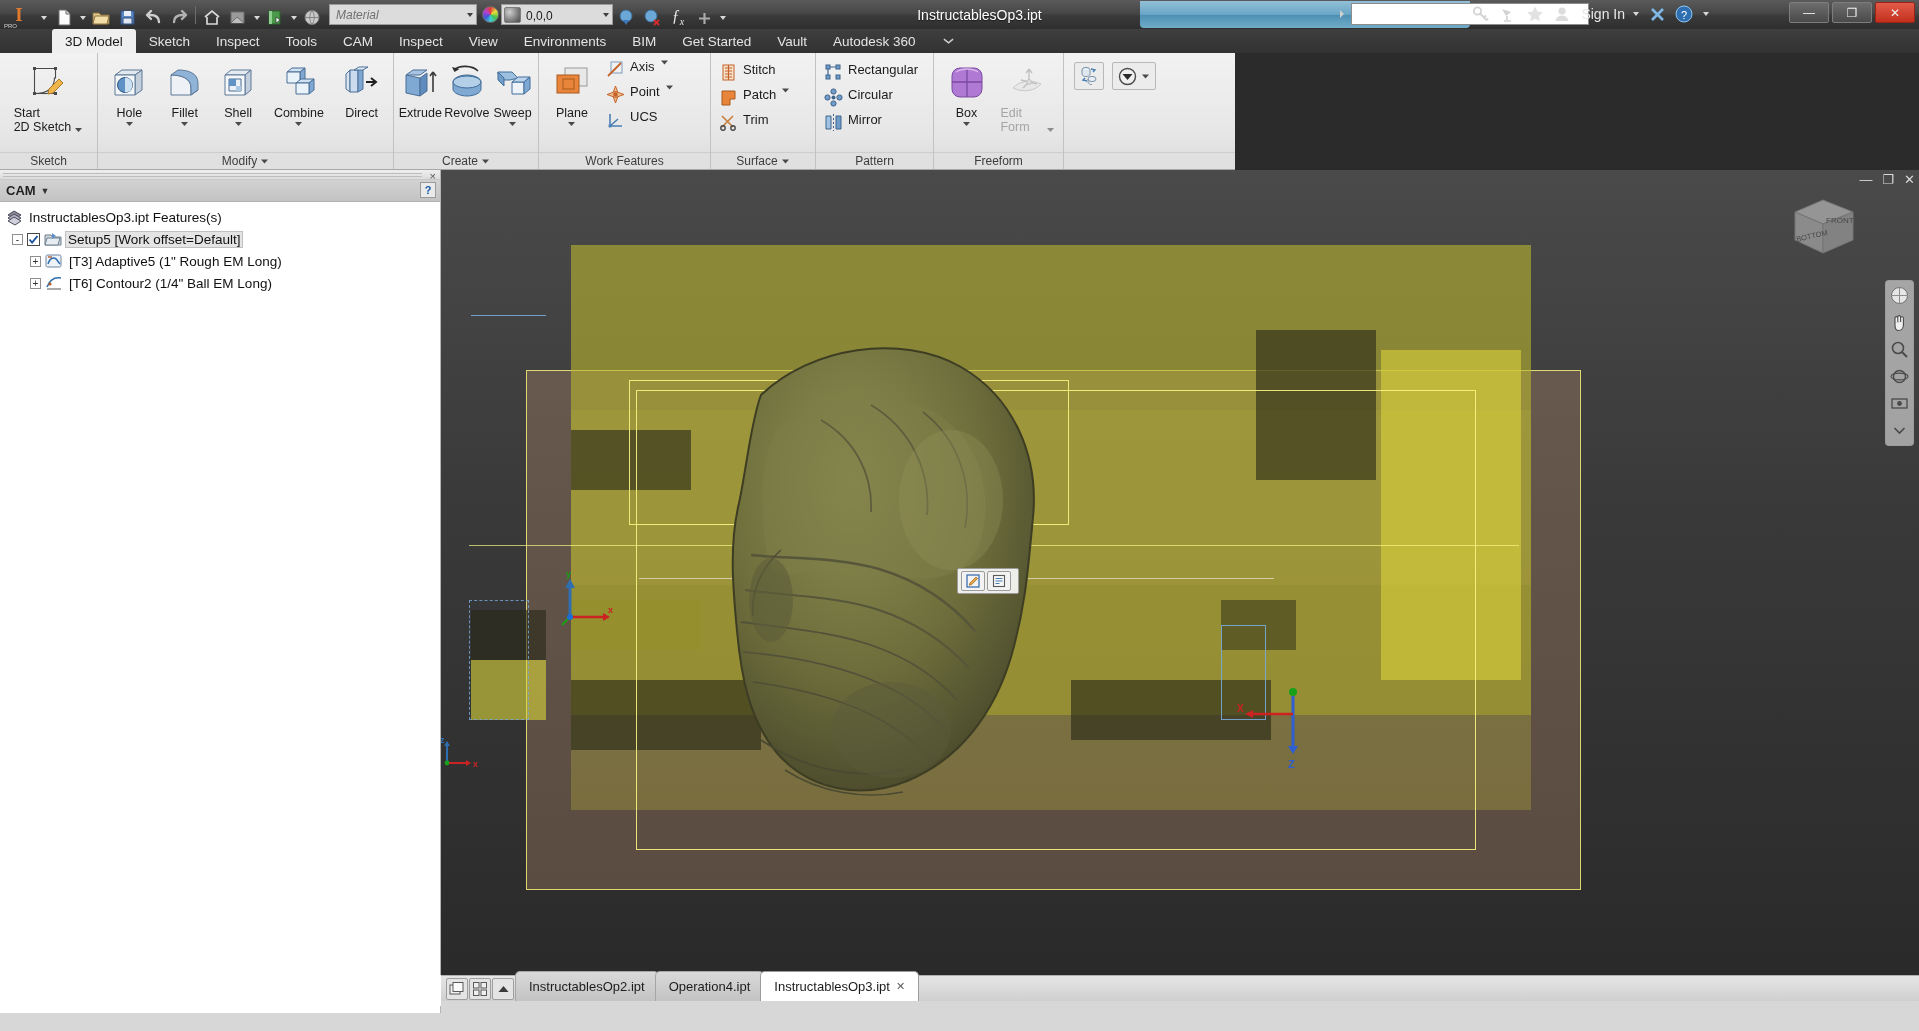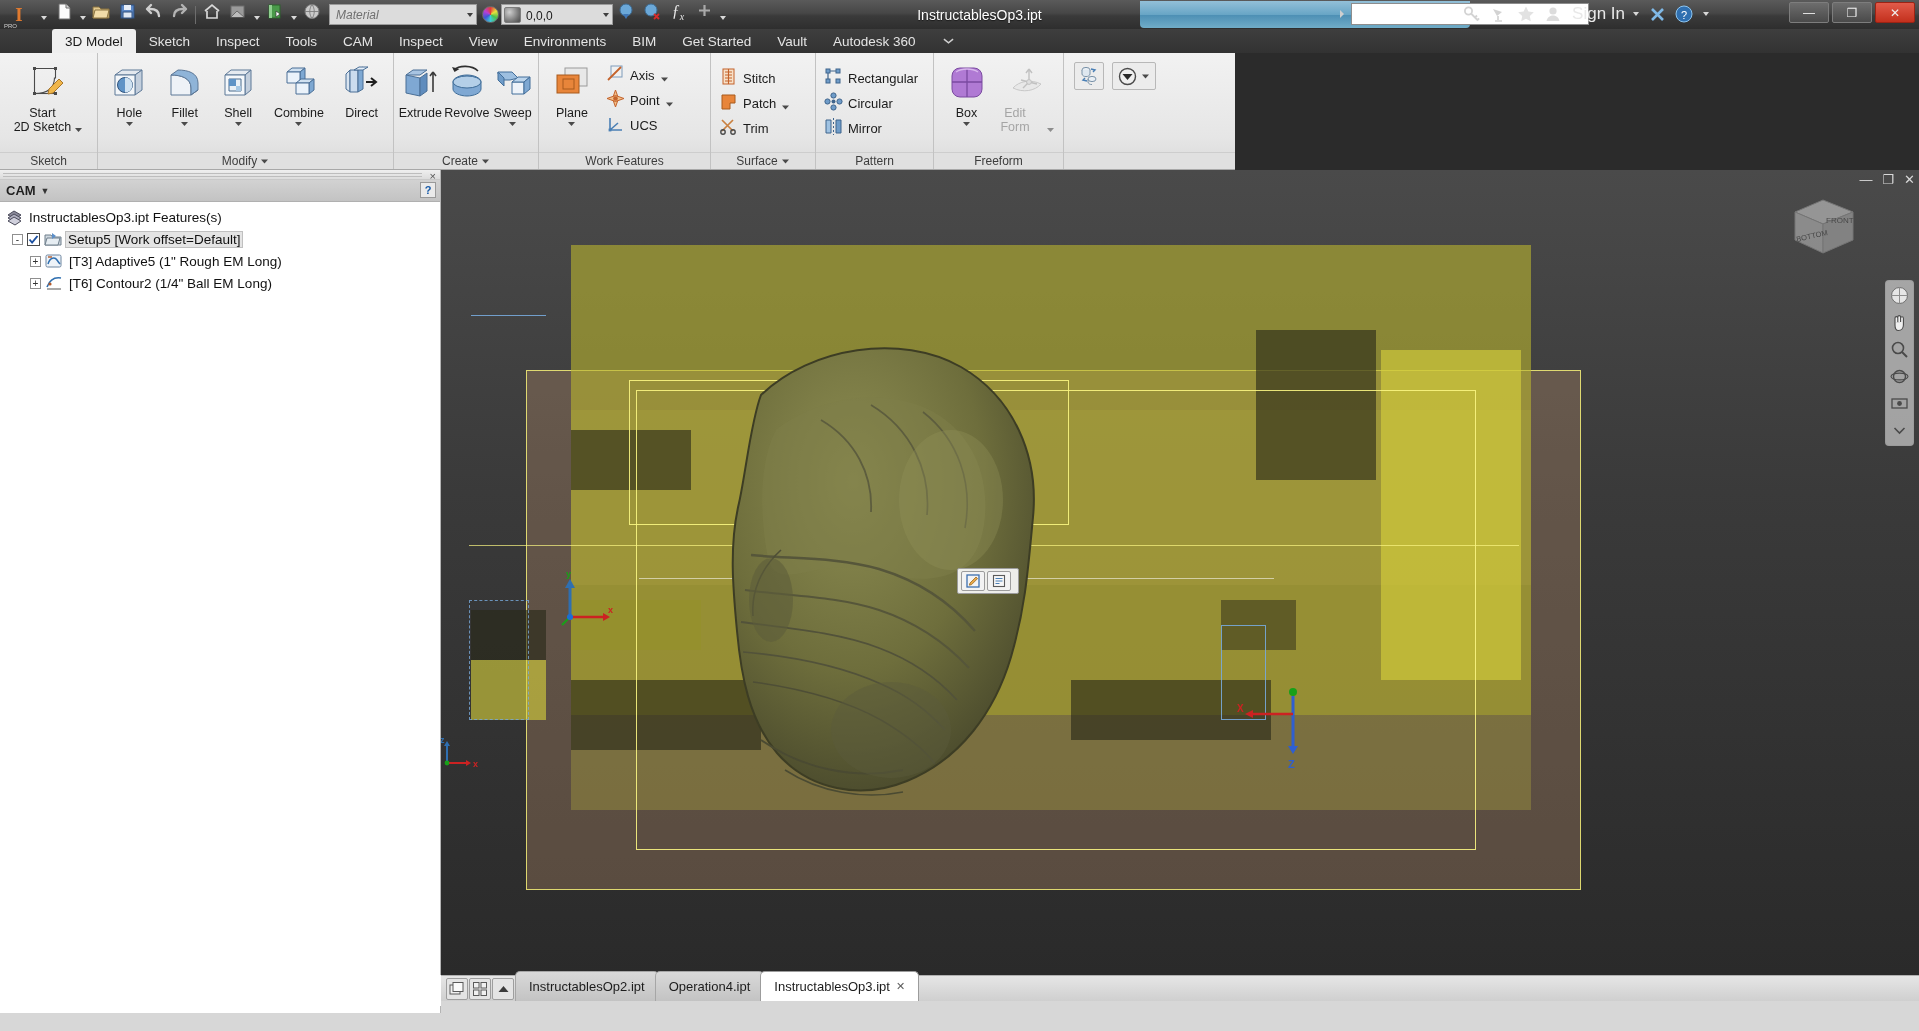--- a/index.html
+++ b/index.html
@@ -25,21 +25,21 @@
   }
   .inv-logo .ibar {
     color: #e07a2f; font-weight: bold; font-size: 19px; font-family: "Liberation Serif", serif;
     line-height: 1;
   }
   .inv-logo .pro {
     position: absolute; bottom: 0px; left: 4px; font-size: 6px; color: #cfcfcf;
   }
   .qat { display: flex; align-items: center; height: 29px; gap: 0px; padding-left: 2px;}
   .qbtn {
-    width: 26px; height: 25px; display: flex; align-items: flex-start; justify-content: center;
+    width: 26px; height: 25px; display: flex; align-items: flex-end; justify-content: center;
     cursor: pointer;
   }
   .qarrow {
     width: 11px; height: 25px; display: flex; align-items: flex-end; justify-content: center;
     padding-bottom: 7px; cursor: pointer;
   }
   .tri-d { width:0;height:0;border-left:3.5px solid transparent;border-right:3.5px solid transparent;border-top:4px solid #d8d8d8; }
   .tri-d-dark { width:0;height:0;border-left:3.5px solid transparent;border-right:3.5px solid transparent;border-top:4px solid #3f3f3f; }
   .qsep { width: 1px; height: 18px; background: #6d6d6d; margin: 0 3px; }
 
@@ -79,21 +79,21 @@
     position: absolute; right: 330px; top: 3px; display: flex; align-items: center; gap: 4px;
   }
   .search-box {
     width: 238px; height: 22px; background: #ffffff; border: 1px solid #8d8d8d;
   }
   .help-icons {
     position: absolute; right: 208px; top: 3px; display: flex; align-items: center; gap: 5px;
   }
   .hicon { width: 22px; height: 22px; display:flex;align-items:center;justify-content:center; cursor:pointer;}
   .signin {
-    color: #e8e8e8; font-size: 17px; margin-left: 3px; cursor: pointer; text-align: right;
+    color: #e8e8e8; font-size: 14px; margin-left: 3px; cursor: pointer; text-align: right;
   }
   .win-ctrls {
     position: absolute; right: 4px; top: 2px; display: flex; gap: 3px; align-items: center;
   }
   .wbtn {
     width: 40px; height: 21px; border: 1px solid #7d7d7d; border-radius: 2px;
     background: linear-gradient(to bottom,#6d6d6d,#4a4a4a);
     color: #f0f0f0; font-size: 12px; display: flex; align-items: center; justify-content: center;
     cursor: pointer;
   }
@@ -129,25 +129,25 @@
   .panel-label {
     height: 17px; font-size: 12px; color: #3d3d3d; display: flex; align-items: center;
     justify-content: center; background: #e0e0e0; border-top: 1px solid #cdcdcd;
     gap: 3px;
   }
   .big-btn {
     width: 62px; display: flex; flex-direction: column; align-items: center;
     padding-top: 4px; cursor: pointer; border-radius: 2px;
   }
   .big-btn .bicon { height: 46px; display: flex; align-items: center; justify-content: center;}
-  .big-btn .blabel { font-size: 12.5px; color: #1b1b1b; text-align: center; line-height: 14px; }
+  .big-btn .blabel { font-size: 12.5px; color: #1b1b1b; line-height: 14px; }
   .big-btn .blabel.dim { color: #a5a5a5; }
   .sm-col { display: flex; flex-direction: column; gap: 1px; padding-top: 3px; }
   .sm-btn {
-    height: 24px; display: flex; align-items: flex-end; gap: 5px; padding: 0 5px 0 3px;
+    height: 24px; display: flex; align-items: flex-start; gap: 5px; padding: 0 5px 0 3px;
     cursor: pointer; border-radius: 2px; white-space: nowrap;
   }
   .sm-btn .slabel { font-size: 13px; color: #1b1b1b; }
   .sm-icon { width: 20px; height: 20px; display: flex; align-items:center; justify-content:center; flex:none;}
   .tiny-btn {
     width: 30px; height: 28px; border: 1px solid #b8b8b8; background: #ececec;
     display: flex; align-items: center; justify-content: center; border-radius: 2px; cursor: pointer;
     margin-top: 6px;
   }
   .combo-btn {

